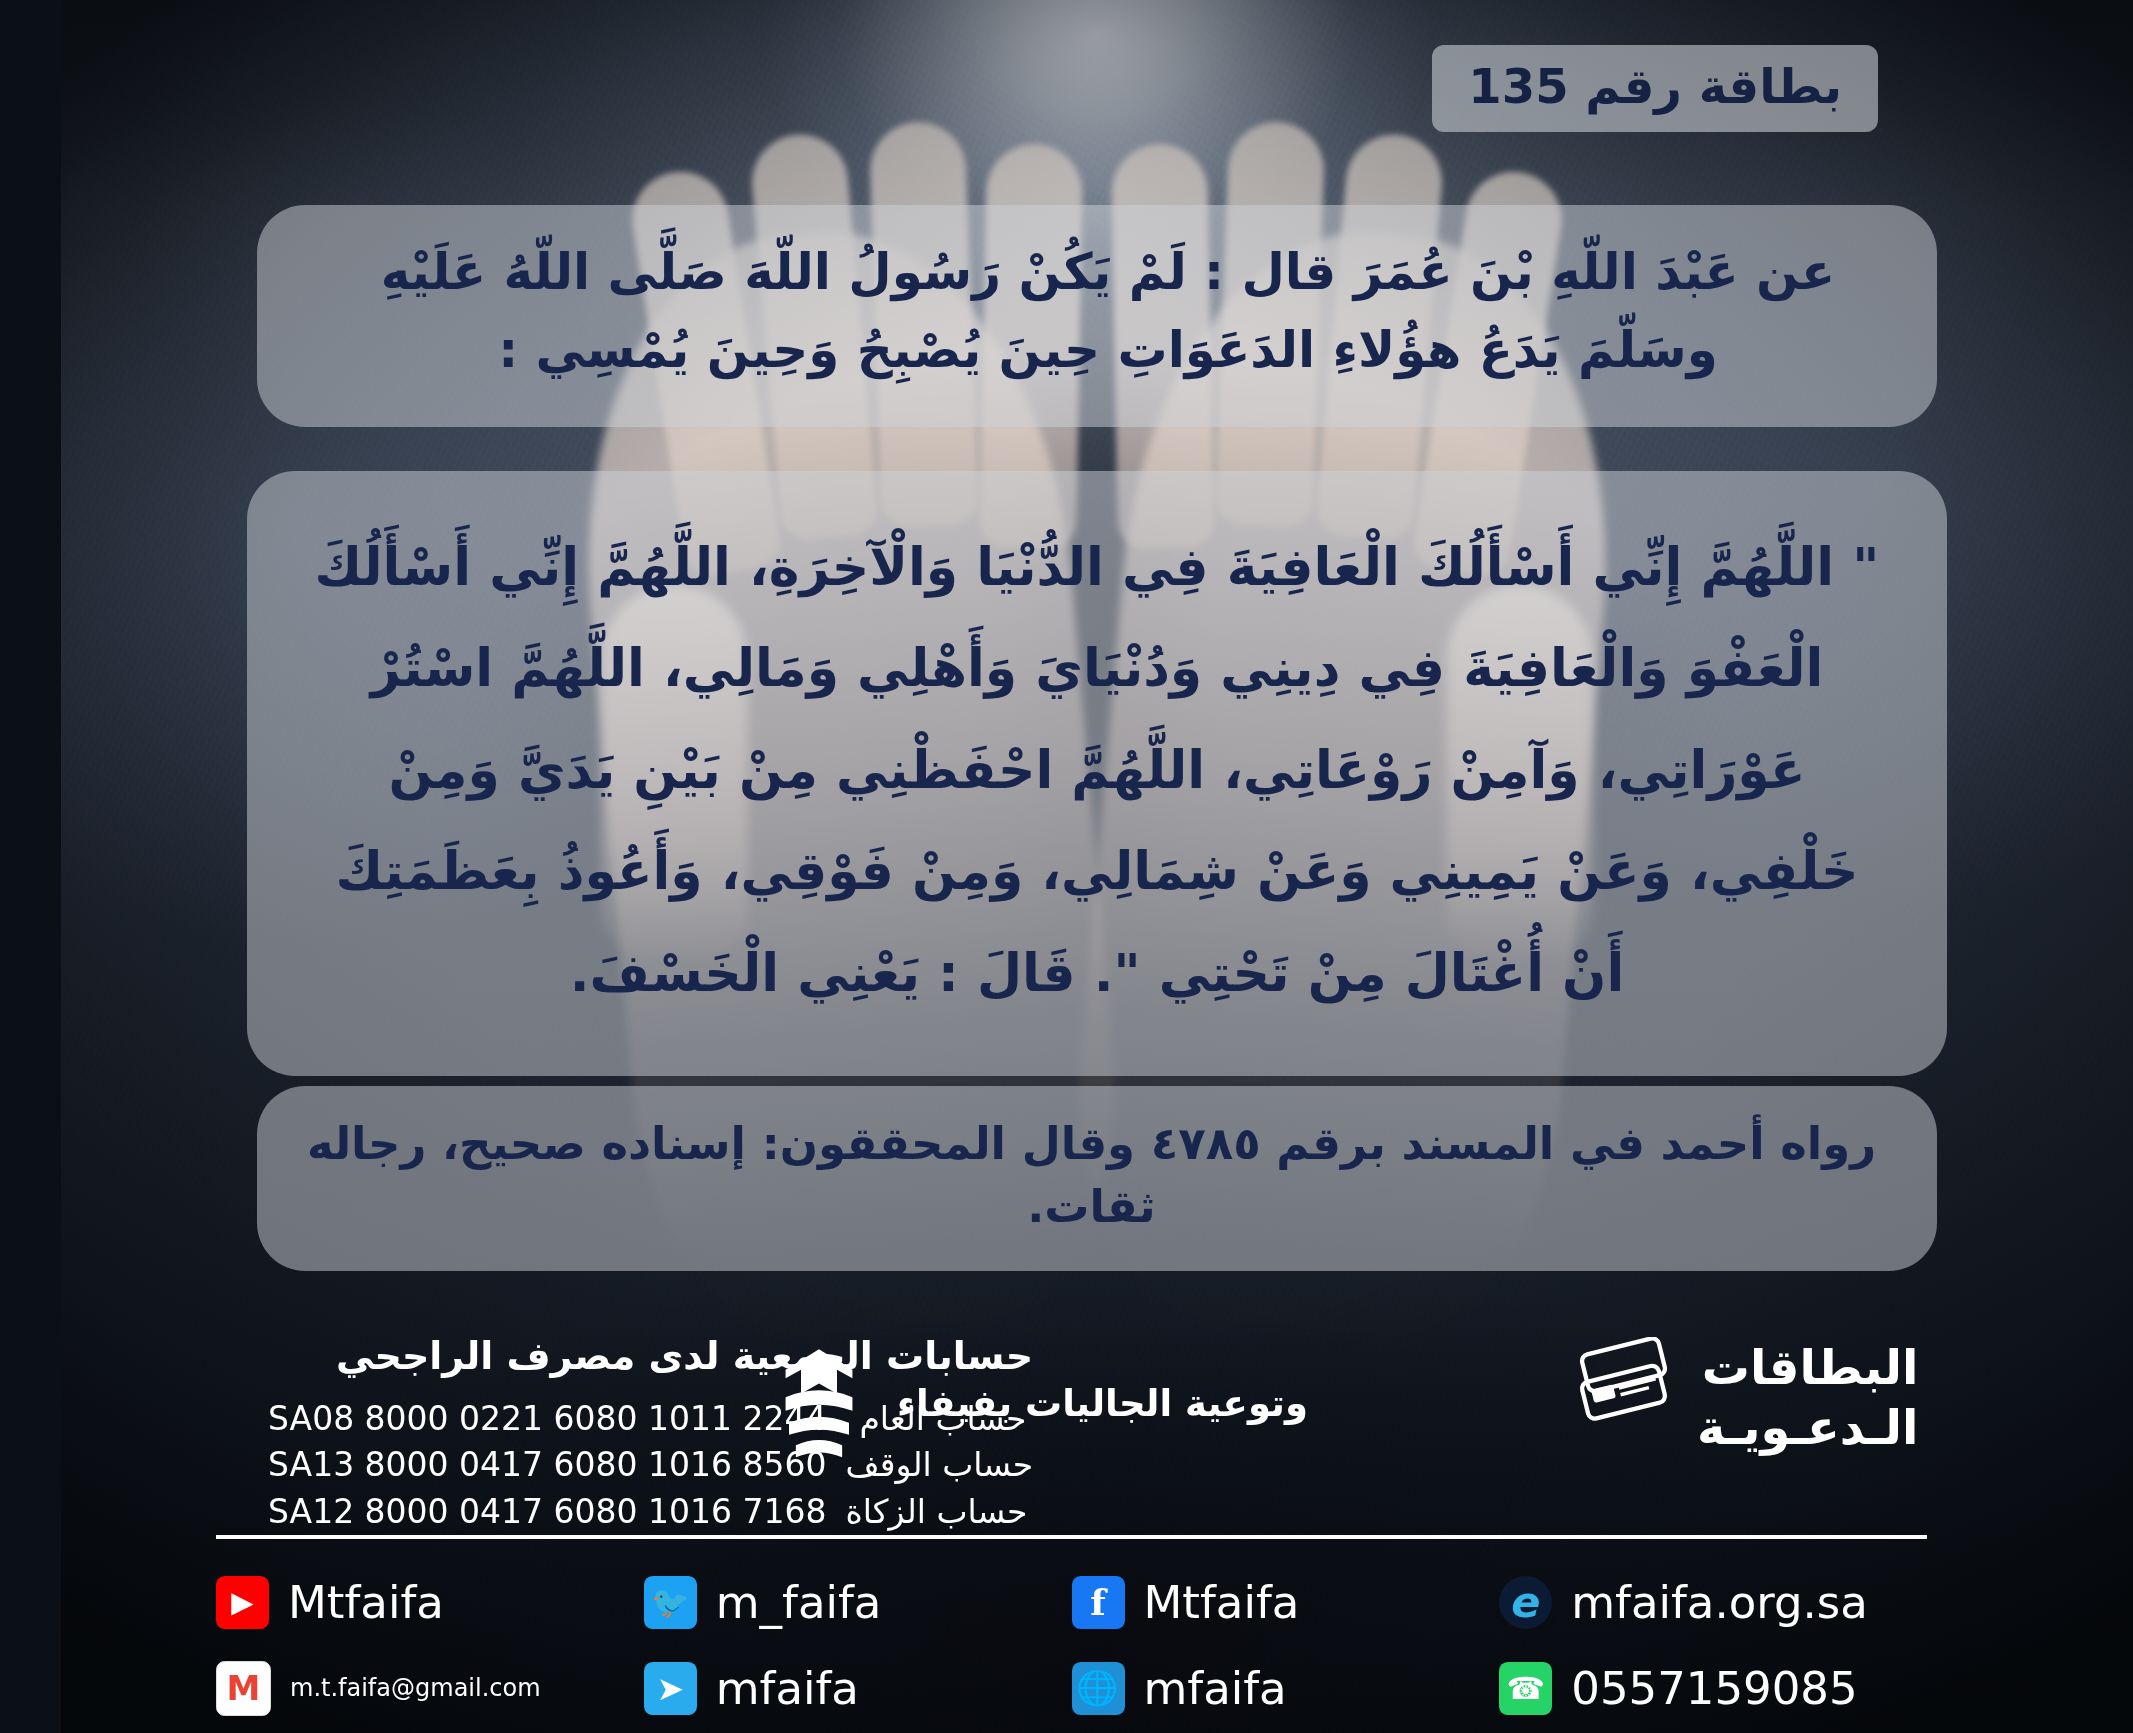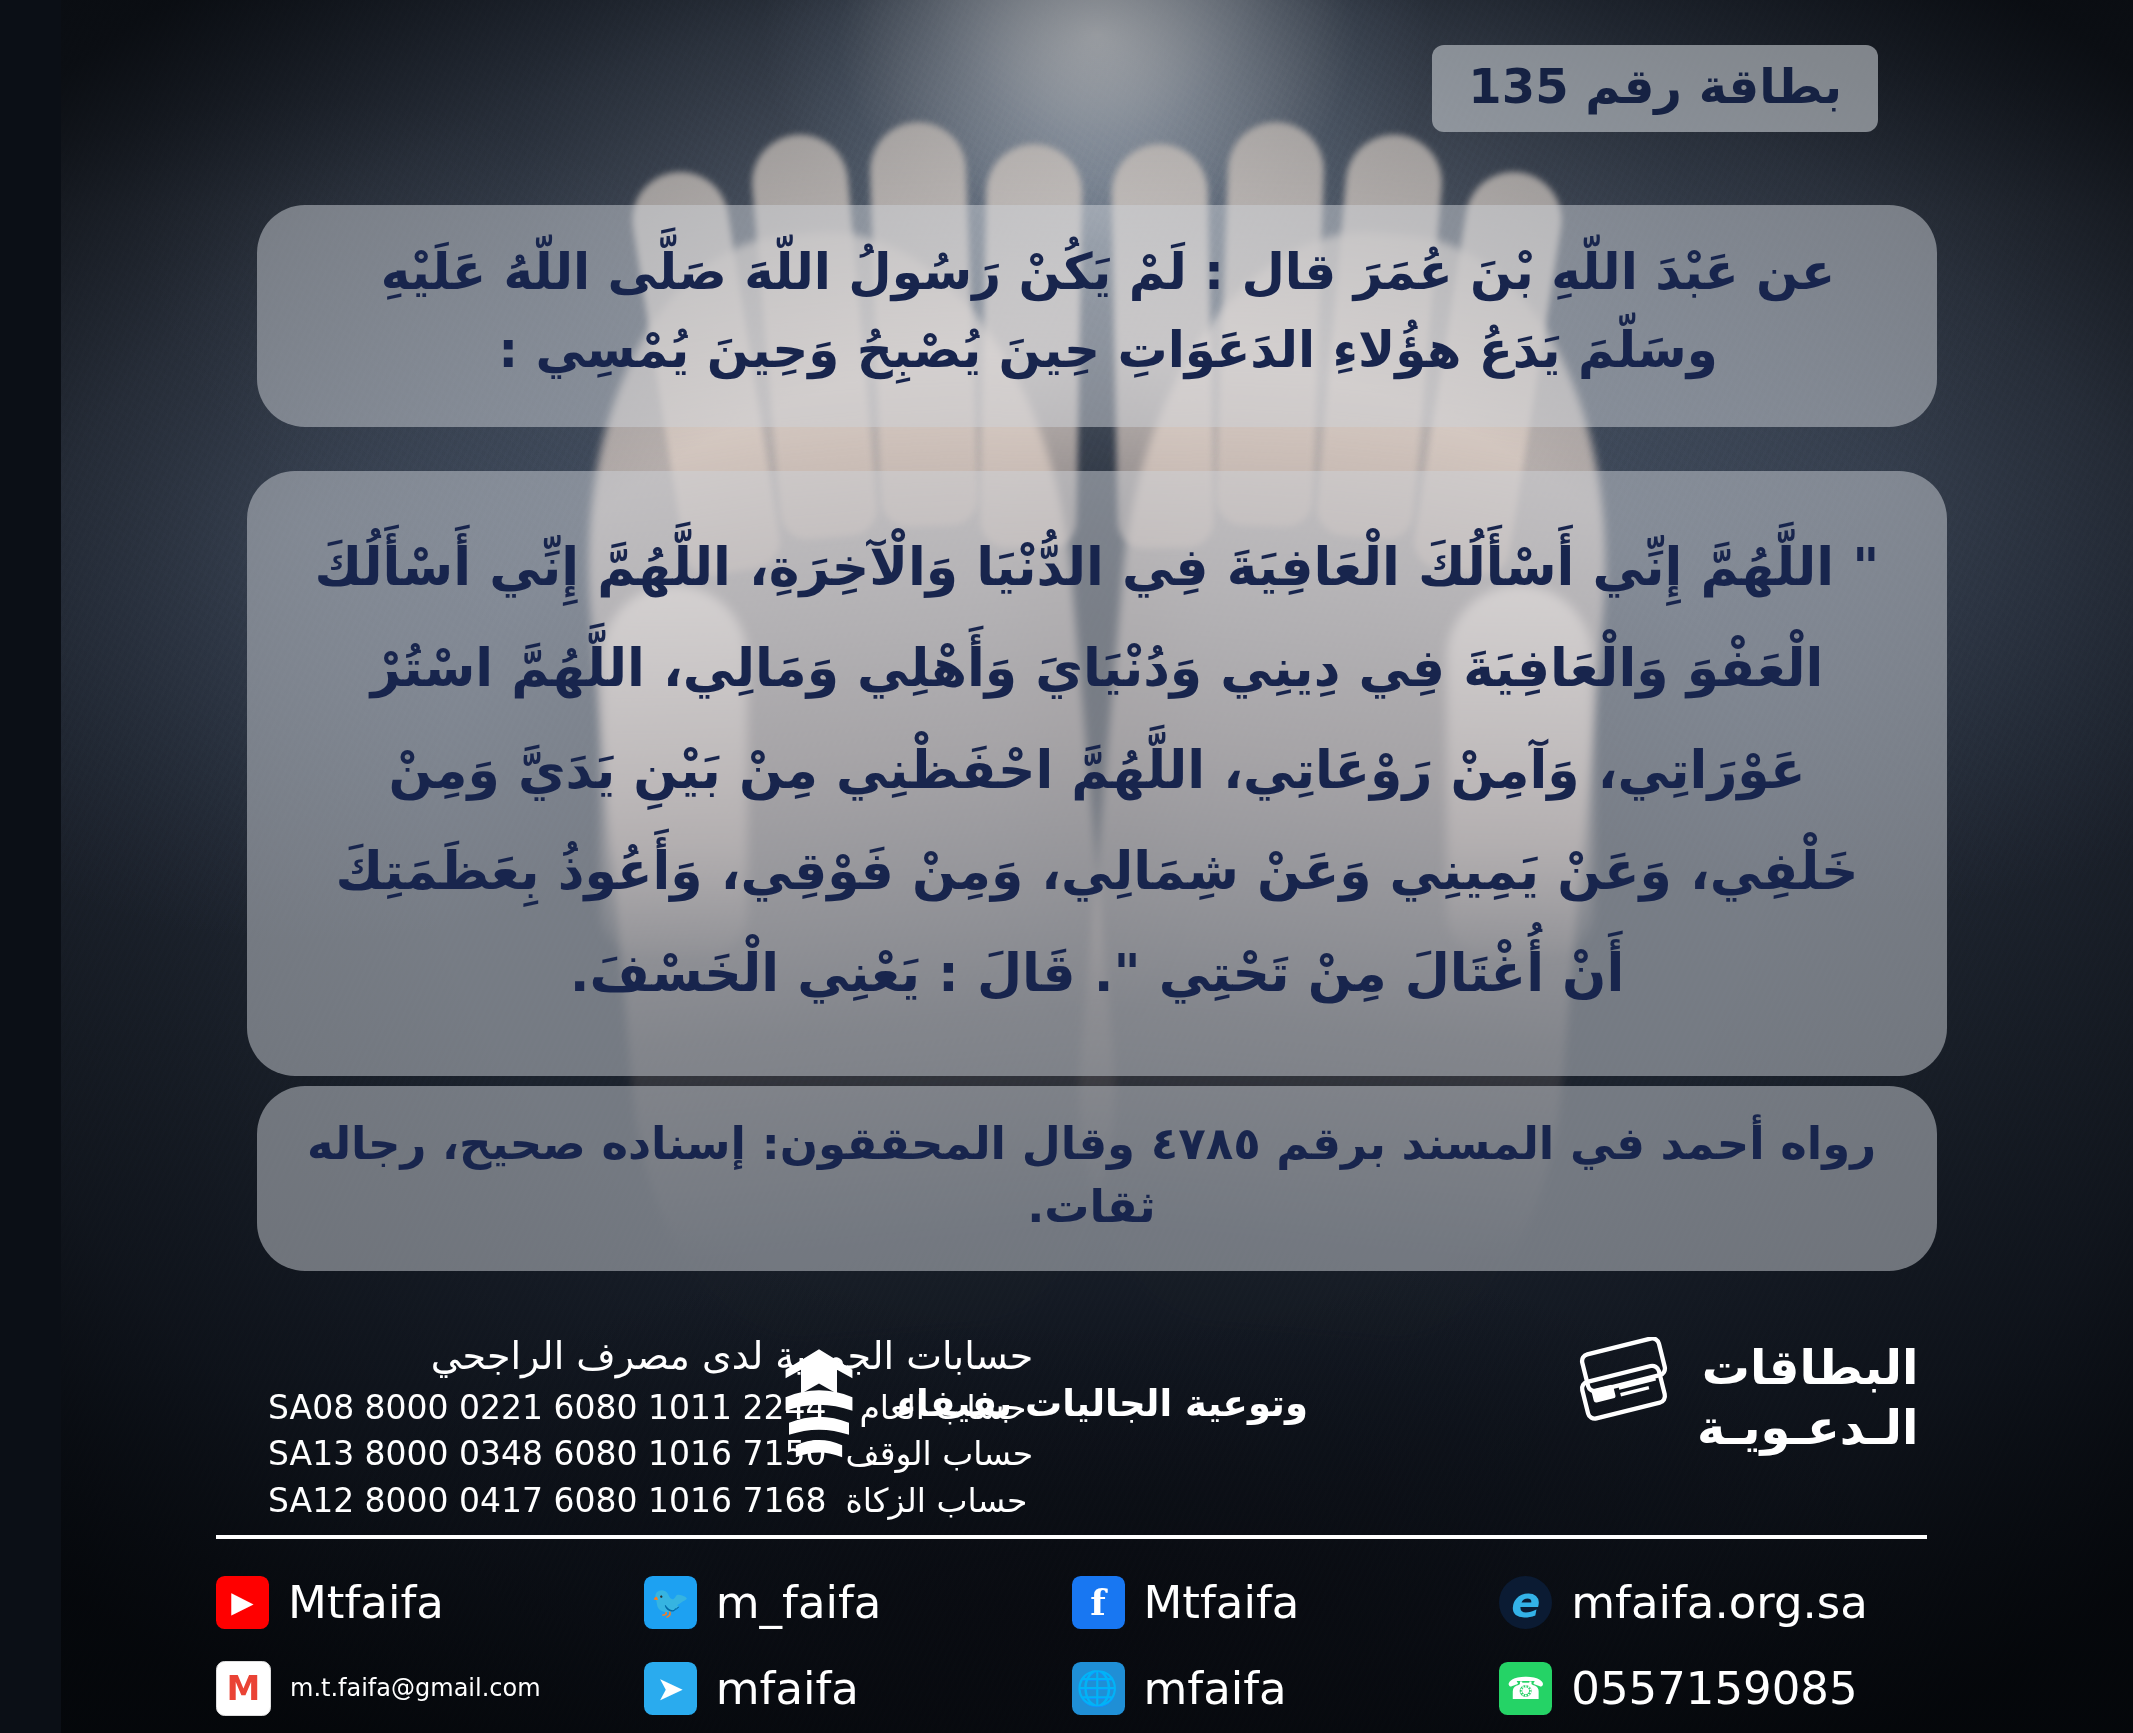--- a/index.html
+++ b/index.html
@@ -193,21 +193,21 @@
   }
   .assoc-icon { width: 112px; height: 120px; }
 
   .bank {
     position: absolute;
     left: 52px;
     top: 8.6px;
     text-align: right;
     color: #ffffff;
   }
-  .bank-title { font-size: 38px; margin-bottom: 7px; white-space: nowrap; }
+  .bank-title { font-size: 38px; margin-bottom: 18px; white-space: nowrap; font-weight: bold; }
   .bank-row {
     display: flex;
     align-items: center;
     justify-content: flex-end;
     gap: 19px;
     font-size: 33px;
     line-height: 1.42;
     direction: rtl;
   }
   .bank-label { min-width: 181px; text-align: right; white-space: nowrap; }
@@ -339,21 +339,21 @@
 
       <div class="bank">
         <div class="bank-title">حسابات الجمعية لدى مصرف الراجحي</div>
 
         <div class="bank-row">
           <span class="bank-label">حساب العام</span>
           <span class="bank-iban">SA08 8000 0221 6080 1011 2244</span>
         </div>
         <div class="bank-row">
           <span class="bank-label">حساب الوقف</span>
-          <span class="bank-iban">SA13 8000 0348 6080 1016 7150</span>
+          <span class="bank-iban">SA13 8000 0417 6080 1016 8560</span>
         </div>
         <div class="bank-row">
           <span class="bank-label">حساب الزكاة</span>
           <span class="bank-iban">SA12 8000 0417 6080 1016 7168</span>
         </div>
       </div>
     </div>
 
     <div class="divider"></div>
 

